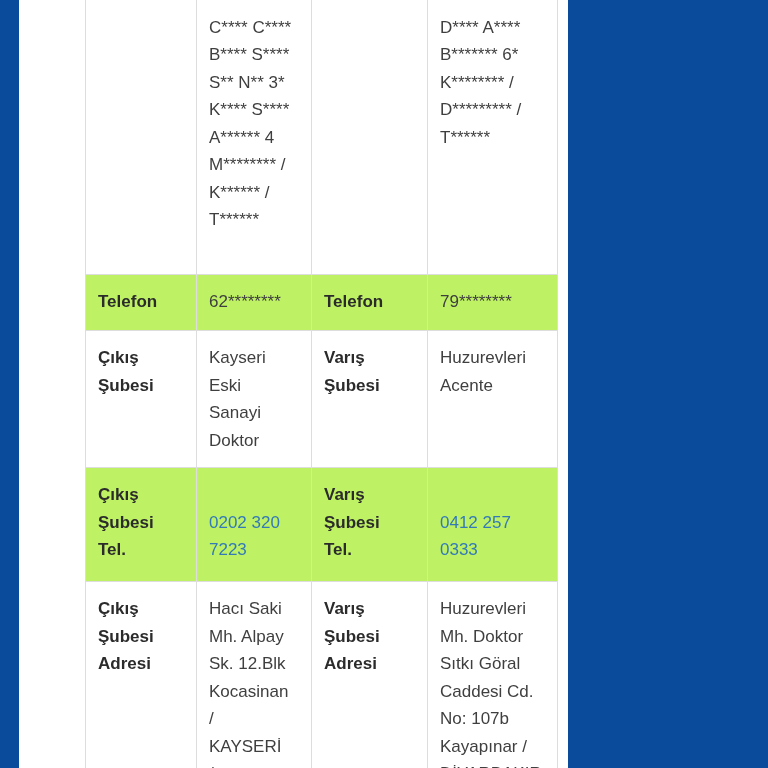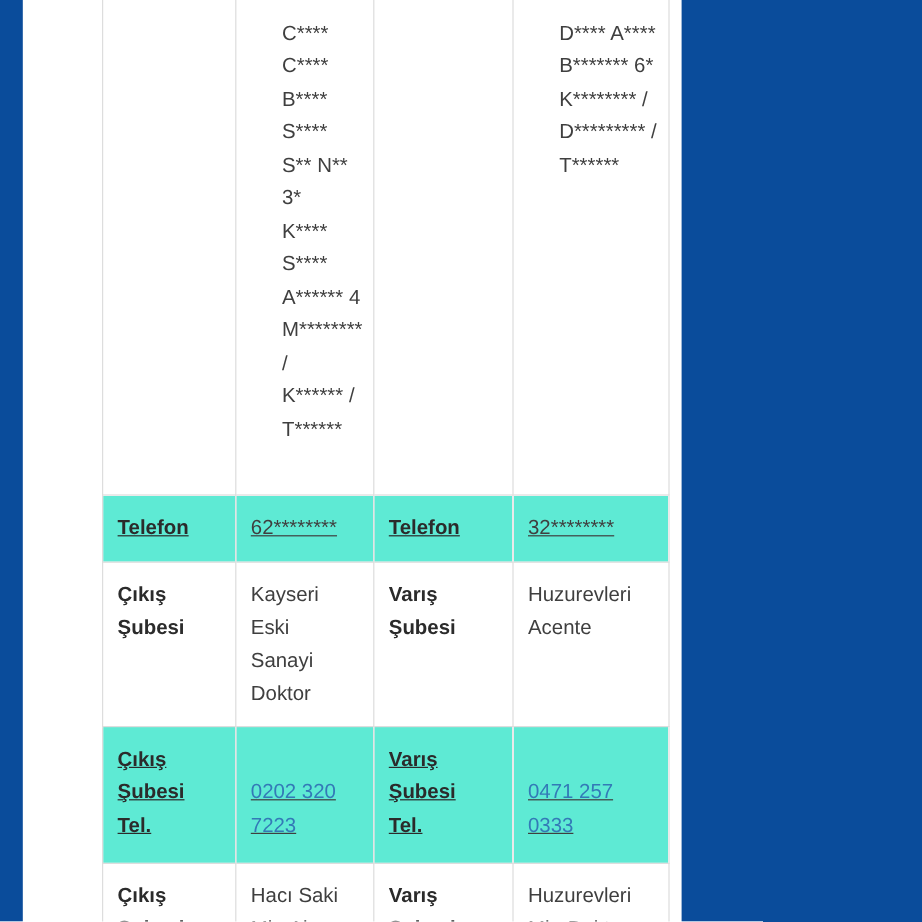--- a/index.html
+++ b/index.html
@@ -40,29 +40,29 @@
   td.lbl {
     font-weight: bold;
     color: #2b2b2b;
     padding-left: 8px;
   }
   col.c1 { width: 111px; }
   col.c2 { width: 115px; }
   col.c3 { width: 116px; }
   col.c4 { width: 130px; }
 
-  tr.striped td { background: #5eead4; text-decoration: underline; }
+  tr.striped td { background: #bef264; }
 
   tr.r0 td { height: 211px; padding-top: 0; }
   tr.r1 td { height: 56px; }
   tr.r2 td { height: 135px; }
   tr.r3 td { height: 114px; }
   tr.r4 td { height: 237px; }
 
-  .clip-shift { margin-top: -14px; margin-left: 26px; }
+  .clip-shift { margin-top: -14px; }
 
   a.tel-link {
     color: #337ab7;
     text-decoration: none;
     white-space: pre-line;
   }
 </style>
 </head>
 <body>
 
@@ -96,21 +96,21 @@
 K******** /
 D********* /
 T******</div>
       </td>
     </tr>
 
     <tr class="r1 striped">
       <td class="lbl">Telefon</td>
       <td>62********</td>
       <td class="lbl">Telefon</td>
-      <td>32********</td>
+      <td>79********</td>
     </tr>
 
     <tr class="r2">
       <td class="lbl">Çıkış
 Şubesi</td>
       <td>Kayseri
 Eski
 Sanayi
 Doktor</td>
       <td class="lbl">Varış
@@ -124,21 +124,21 @@
 Şubesi
 Tel.</td>
       <td>
         <a class="tel-link" href="#">0202 320
 7223</a>
       </td>
       <td class="lbl">Varış
 Şubesi
 Tel.</td>
       <td>
-        <a class="tel-link" href="#">0471 257
+        <a class="tel-link" href="#">0412 257
 0333</a>
       </td>
     </tr>
 
     <tr class="r4">
       <td class="lbl">Çıkış
 Şubesi
 Adresi</td>
       <td>Hacı Saki
 Mh. Alpay

